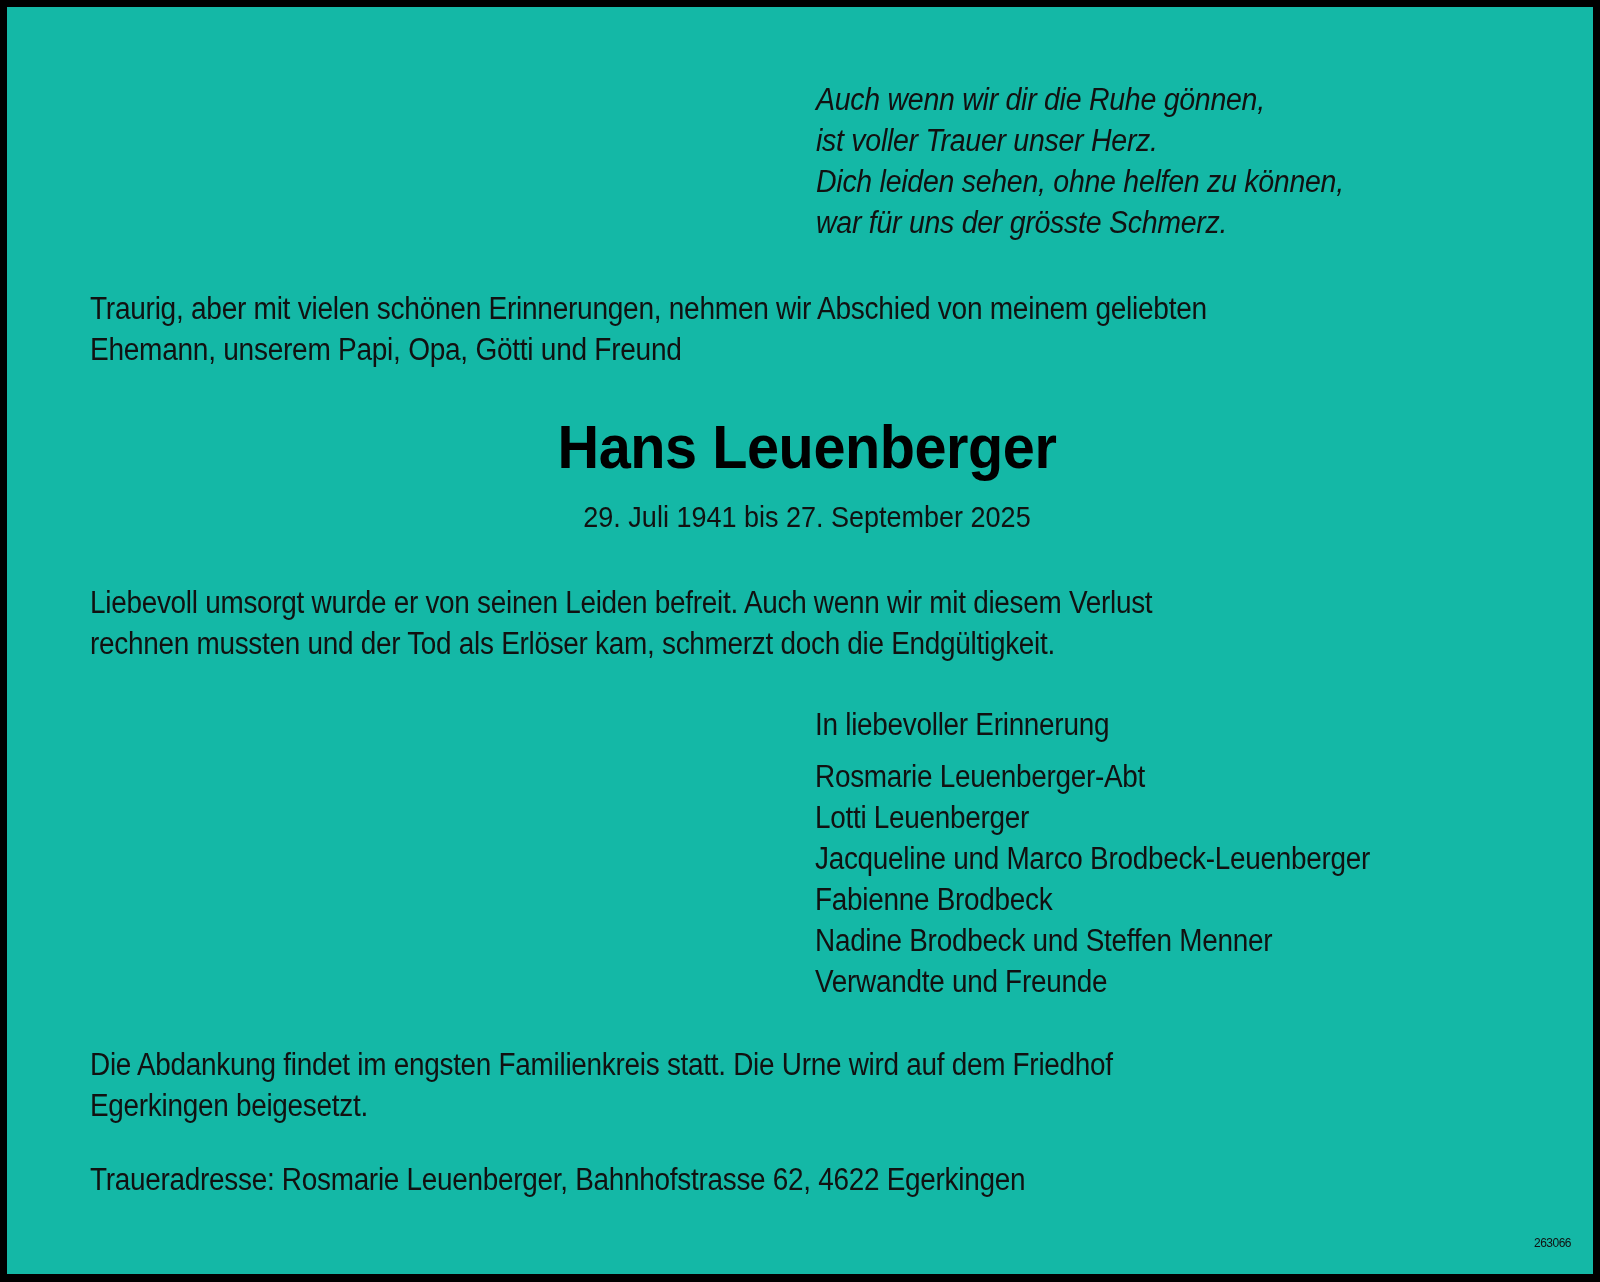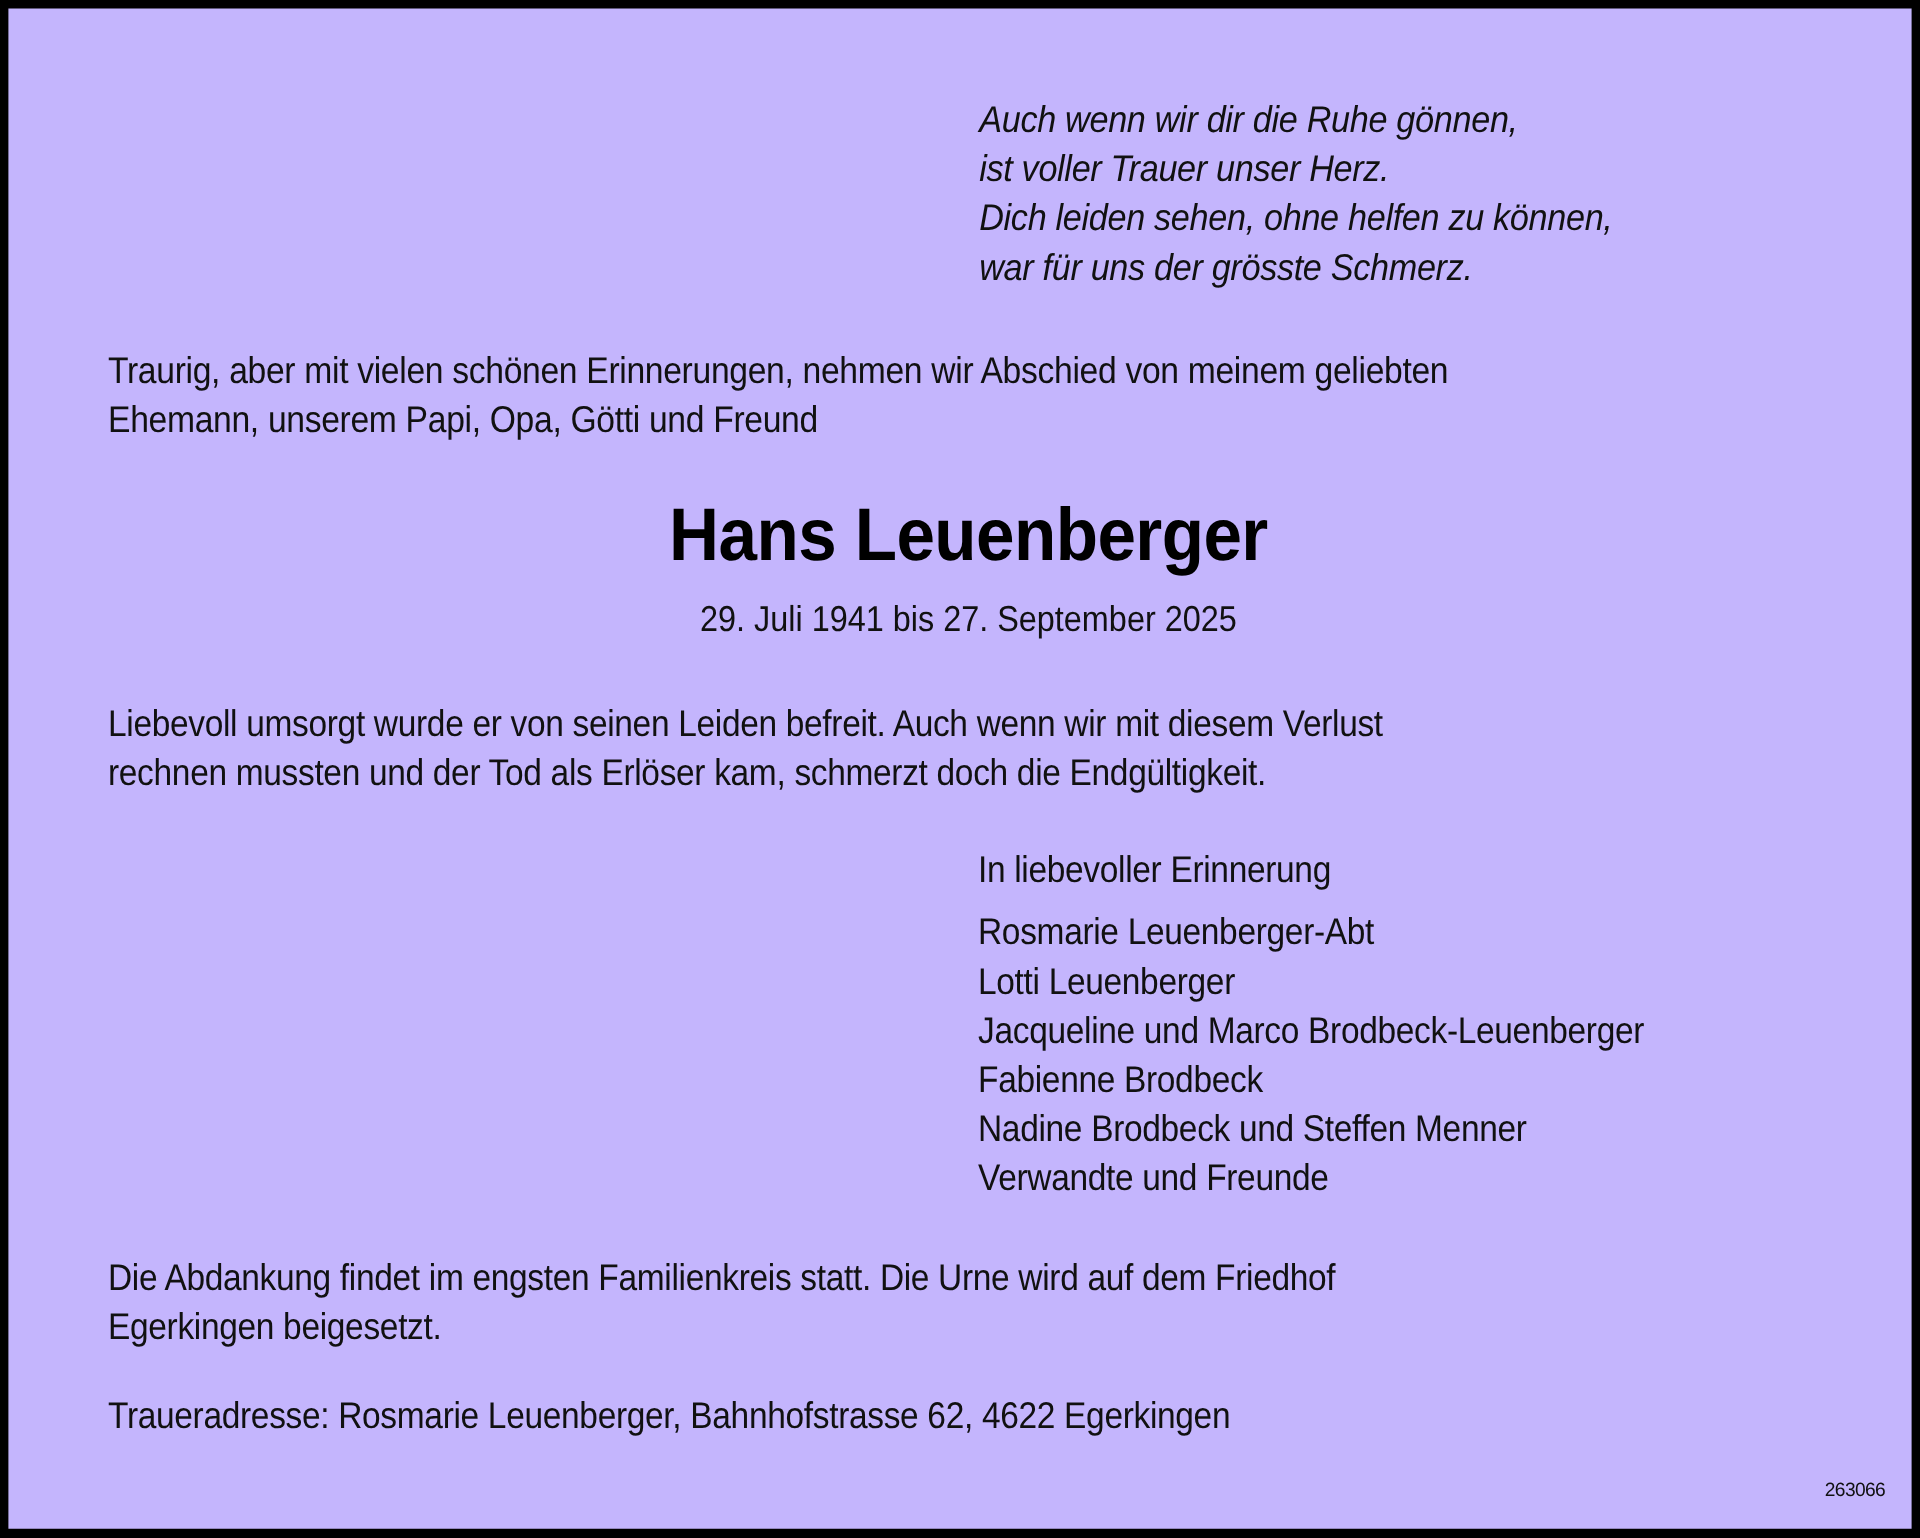--- a/index.html
+++ b/index.html
@@ -15,21 +15,21 @@
       font-family: "Liberation Sans", sans-serif;
       color: #111111;
     }
     .frame {
       position: absolute;
       left: 0; top: 0;
       width: 1600px; height: 1282px;
       box-sizing: border-box;
       border: 7px solid #000000;
       border-bottom-width: 8px;
-      background: #c4b5fd;
+      background: #14b8a6;
     }
     .txt {
       position: absolute;
       white-space: nowrap;
       font-size: 31px;
       line-height: 41px;
       letter-spacing: -0.3px;
       transform-origin: left top;
     }
     .poem {
@@ -88,21 +88,21 @@
     }
     .para3 .line { display: block; }
     .address {
       left: 83px;
       top: 1152px;
     }
     .ad-number {
       position: absolute;
       right: 22px;
       bottom: 22px;
-      font-size: 16px;
+      font-size: 12px;
       line-height: 18px;
       color: #111111;
       letter-spacing: -0.5px;
     }
   </style>
 </head>
 <body>
 
 <div class="frame">
 

